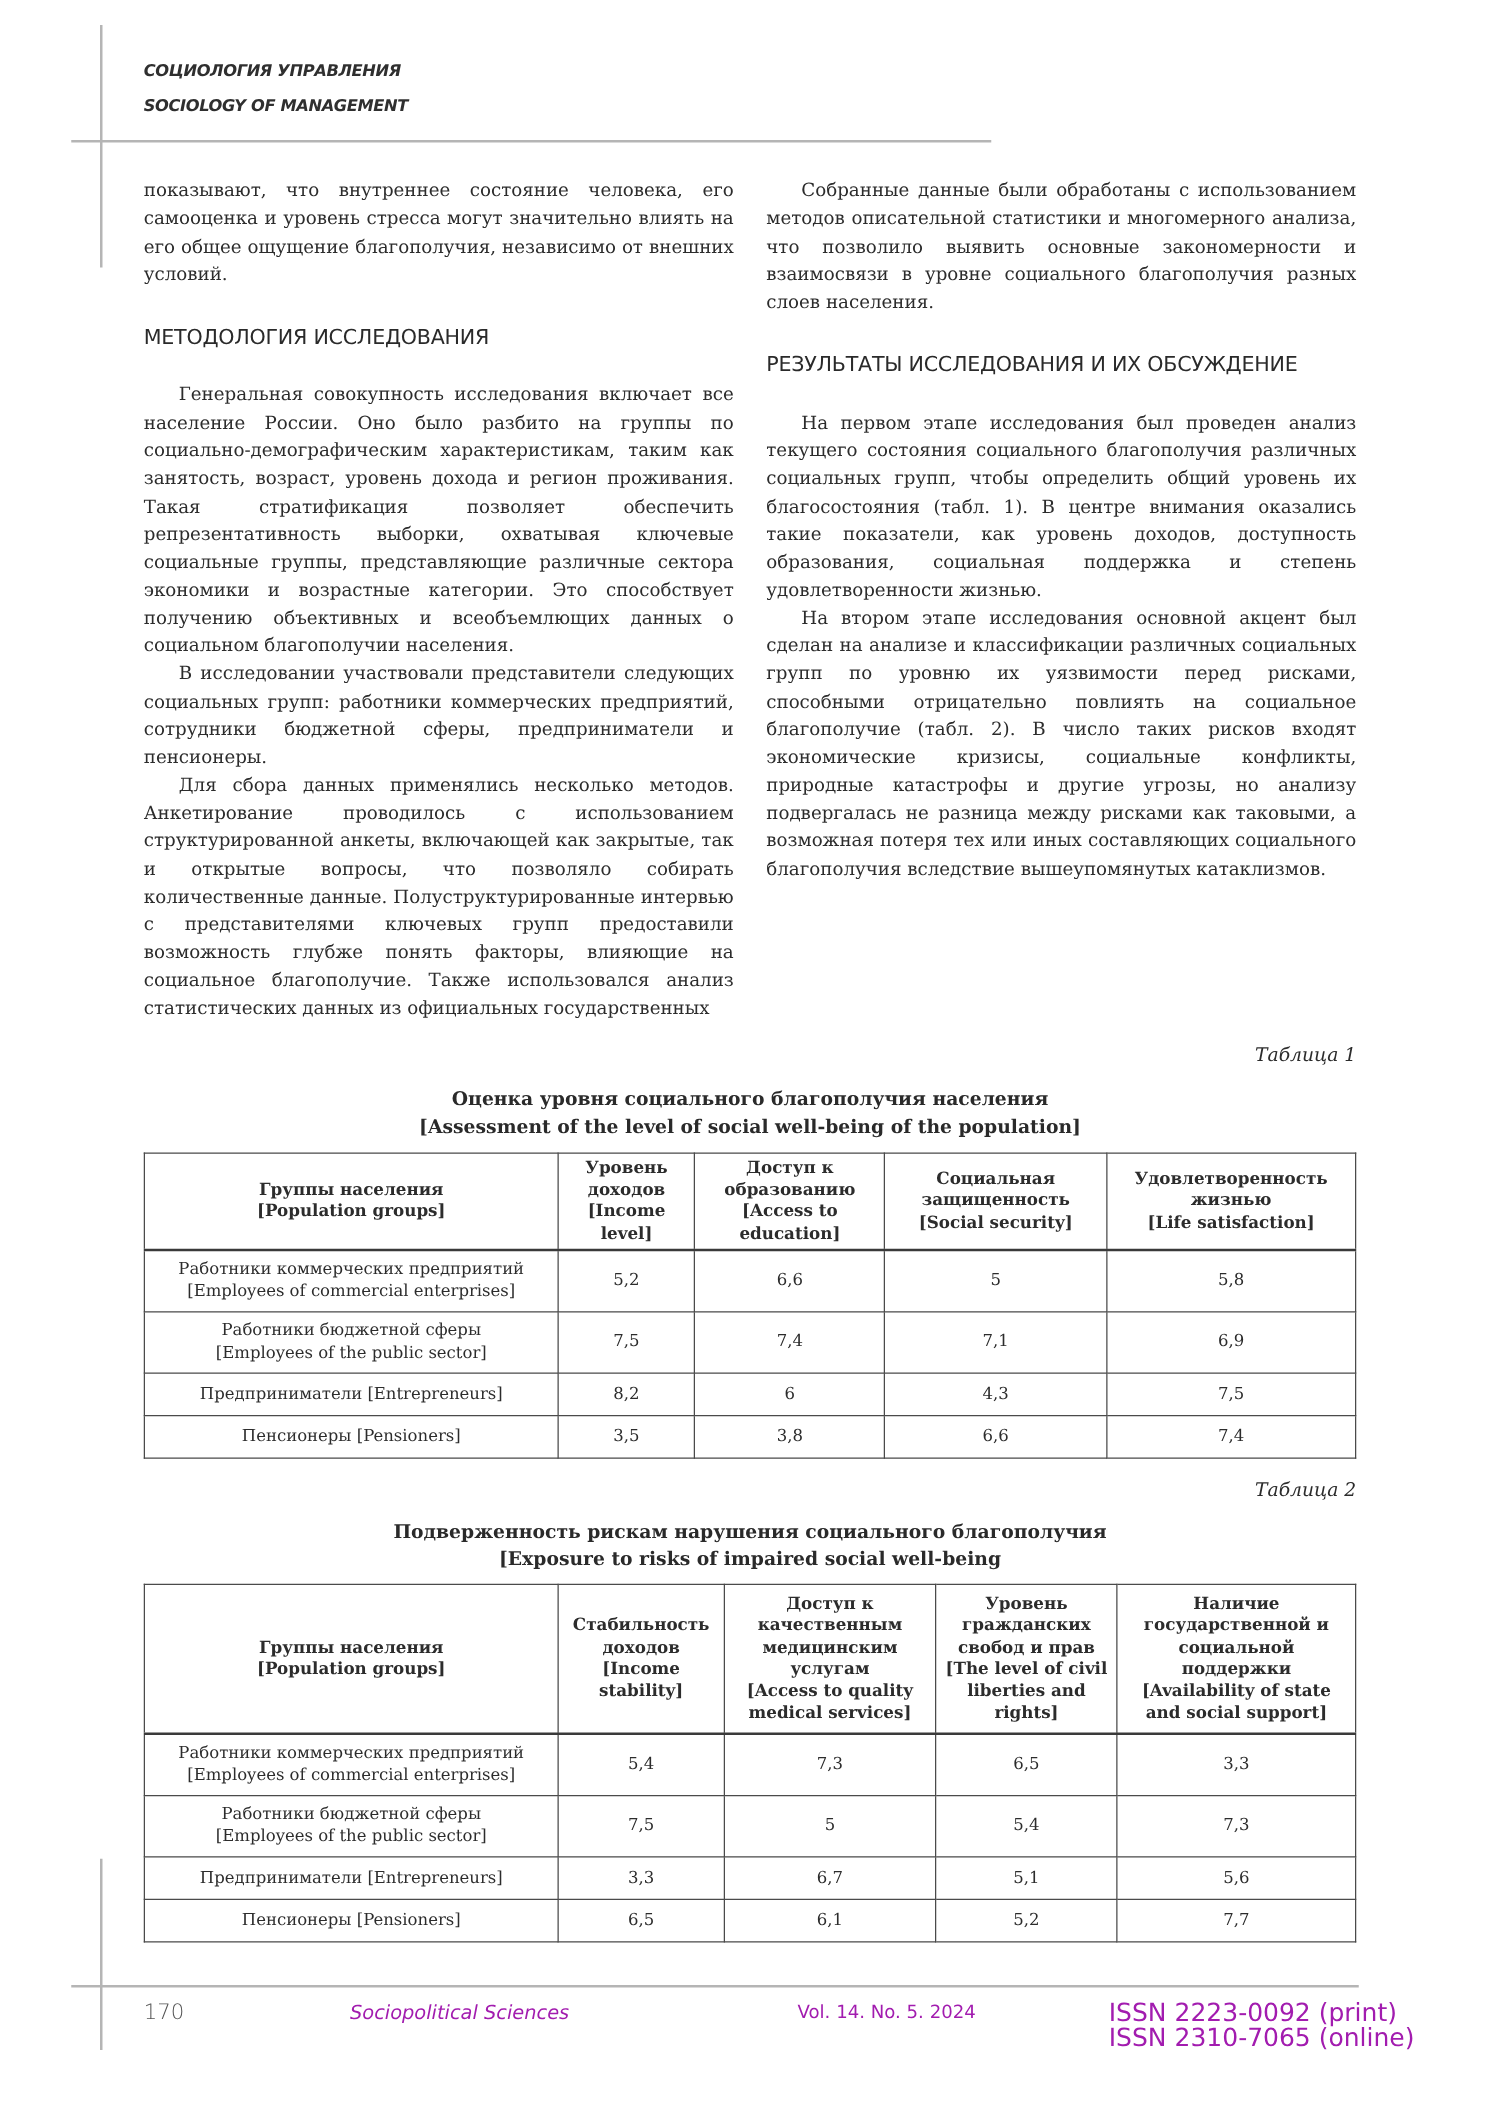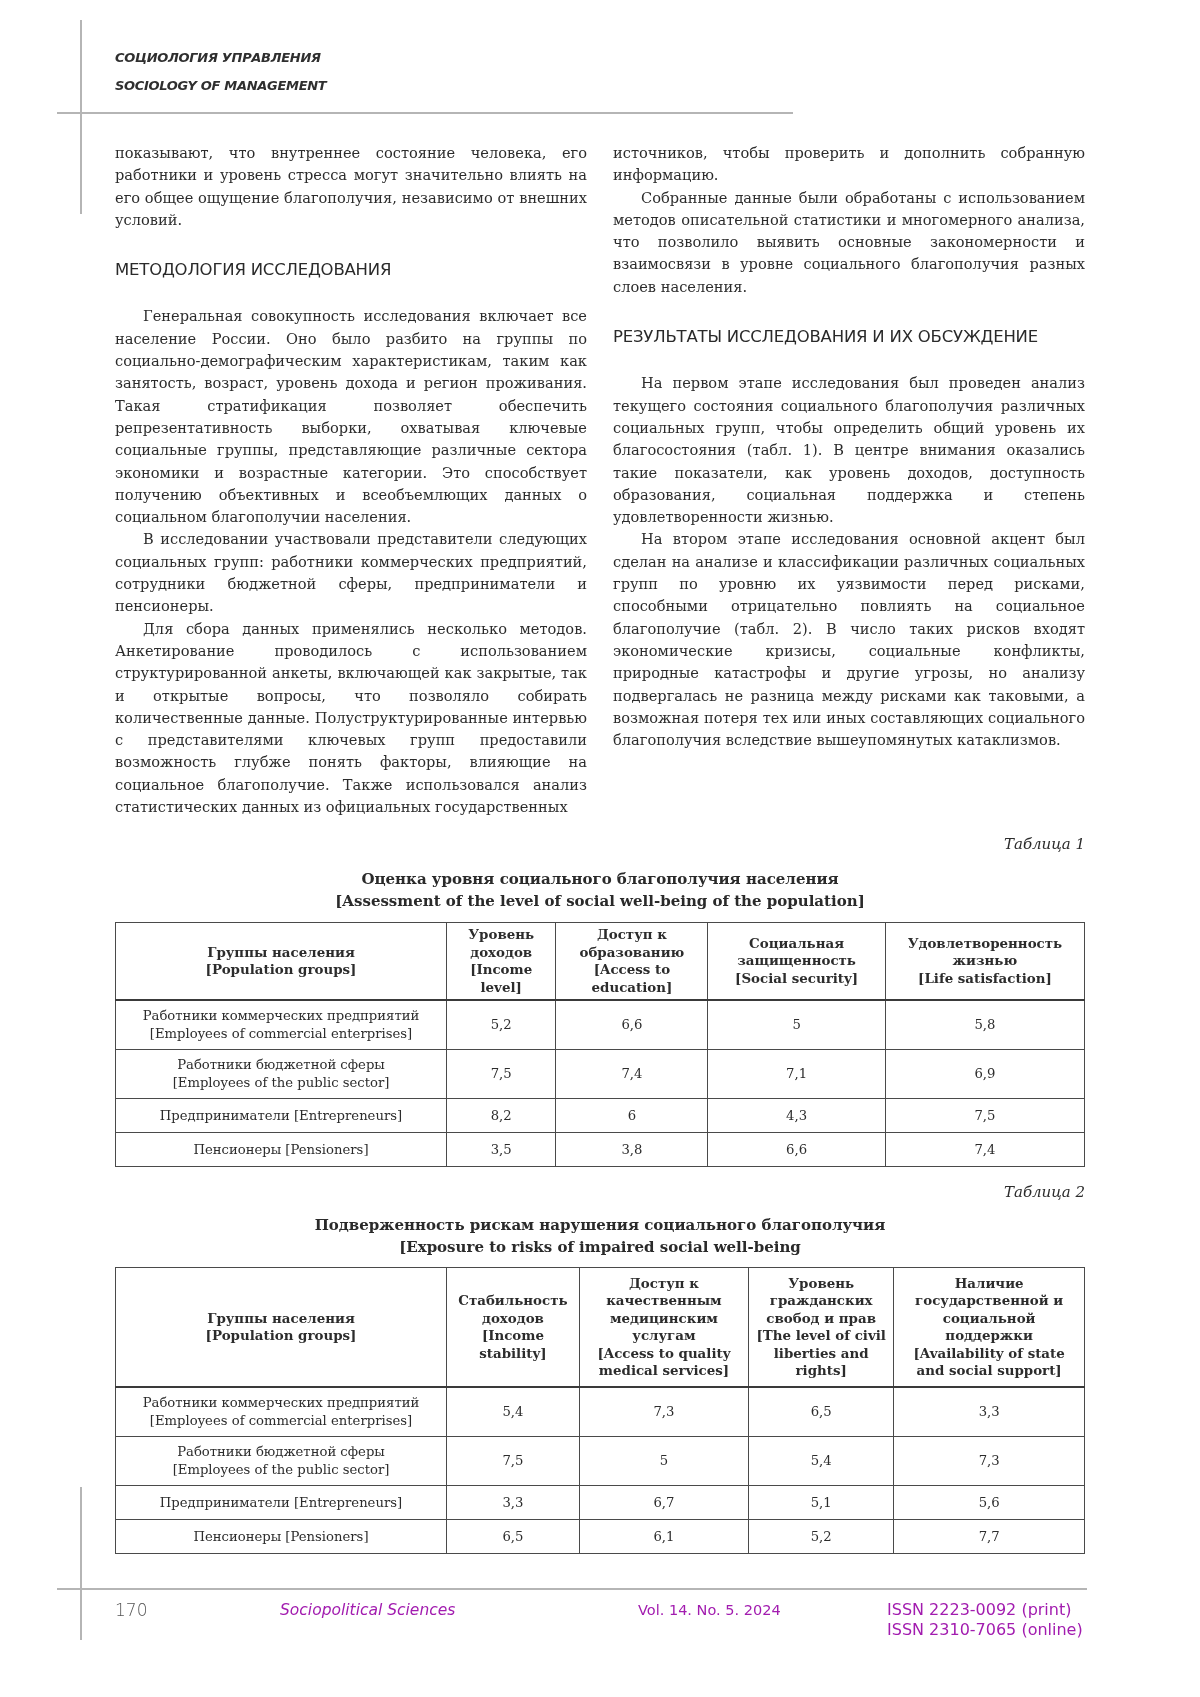--- a/index.html
+++ b/index.html
@@ -33,45 +33,44 @@
 
     .t1-head th { height: 66px; }
     .t1-row-2l td { height: 42px; }
     .t1-row-1l td { height: 27px; }
     .t2-head th { height: 112px; }
 
     .footer { position: absolute; top: 1600px; font-family: "DejaVu Sans", sans-serif; font-size: 15.5px; color: #a21caf; line-height: 20px; }
     .footer-page { left: 115px; font-weight: 300; font-size: 17px; color: #555; }
     .footer-journal { left: 280px; font-style: italic; }
     .footer-vol { left: 603px; font-size: 14.5px; margin-left: 35px; }
-    .footer-issn { left: 887px; font-size: 16px; }
+    .footer-issn { left: 887px; font-size: 20px; }
   </style>
 </head>
 <body>
 
 <div class="rule vtop"></div>
 <div class="rule htop"></div>
 <div class="rule vbot"></div>
 <div class="rule hbot"></div>
 
 <div class="running-head">
   <div>СОЦИОЛОГИЯ УПРАВЛЕНИЯ</div>
   <div>SOCIOLOGY OF MANAGEMENT</div>
 </div>
 
 <div class="col col-left">
-  <p class="noindent">показывают, что внутреннее состояние человека, его работники и уровень стресса могут значительно влиять на его общее ощущение благополучия, независимо от внешних условий.</p>
+  <p class="noindent">показывают, что внутреннее состояние человека, его самооценка и уровень стресса могут значительно влиять на его общее ощущение благополучия, независимо от внешних условий.</p>
   <h2>МЕТОДОЛОГИЯ ИССЛЕДОВАНИЯ</h2>
   <p>Генеральная совокупность исследования включает все население России. Оно было разбито на группы по социально-демографическим характеристикам, таким как занятость, возраст, уровень дохода и регион проживания. Такая стратификация позволяет обеспечить репрезентативность выборки, охватывая ключевые социальные группы, представляющие различные сектора экономики и возрастные категории. Это способствует получению объективных и всеобъемлющих данных о социальном благополучии населения.</p>
   <p>В исследовании участвовали представители следующих социальных групп: работники коммерческих предприятий, сотрудники бюджетной сферы, предприниматели и пенсионеры.</p>
   <p>Для сбора данных применялись несколько методов. Анкетирование проводилось с использованием структурированной анкеты, включающей как закрытые, так и открытые вопросы, что позволяло собирать количественные данные. Полуструктурированные интервью с представителями ключевых групп предоставили возможность глубже понять факторы, влияющие на социальное благополучие. Также использовался анализ статистических данных из официальных государственных</p>
 </div>
 
 <div class="col col-right">
-  <p class="noindent">источников, чтобы проверить и дополнить собранную информацию.</p>
   <p>Собранные данные были обработаны с использованием методов описательной статистики и многомерного анализа, что позволило выявить основные закономерности и взаимосвязи в уровне социального благополучия разных слоев населения.</p>
   <h2>РЕЗУЛЬТАТЫ ИССЛЕДОВАНИЯ И ИХ ОБСУЖДЕНИЕ</h2>
   <p>На первом этапе исследования был проведен анализ текущего состояния социального благополучия различных социальных групп, чтобы определить общий уровень их благосостояния (табл. 1). В центре внимания оказались такие показатели, как уровень доходов, доступность образования, социальная поддержка и степень удовлетворенности жизнью.</p>
   <p>На втором этапе исследования основной акцент был сделан на анализе и классификации различных социальных групп по уровню их уязвимости перед рисками, способными отрицательно повлиять на социальное благополучие (табл. 2). В число таких рисков входят экономические кризисы, социальные конфликты, природные катастрофы и другие угрозы, но анализу подвергалась не разница между рисками как таковыми, а возможная потеря тех или иных составляющих социального благополучия вследствие вышеупомянутых катаклизмов.</p>
 </div>
 
 <div class="table-label" style="top: 835px;">Таблица 1</div>
 <div class="table-title" style="top: 868px;">
   <div>Оценка уровня социального благополучия населения</div>
   <div>[Assessment of the level of social well-being of the population]</div>

